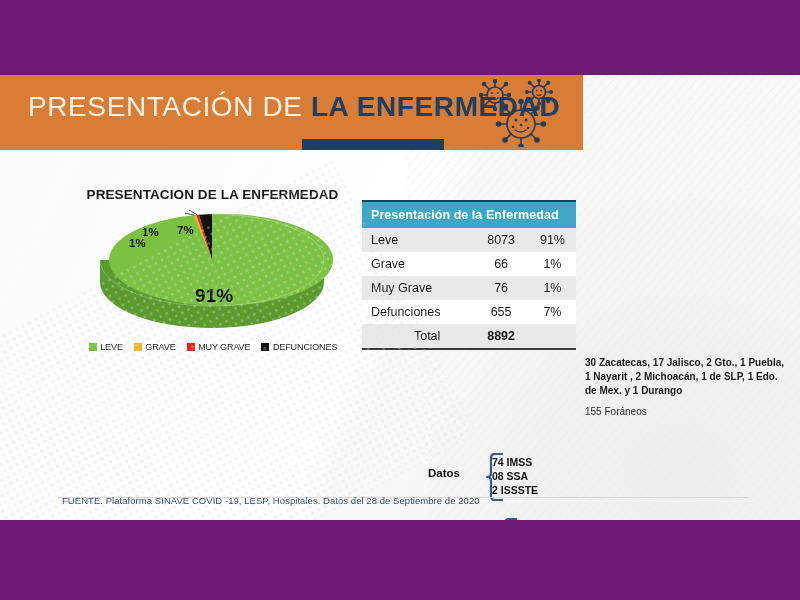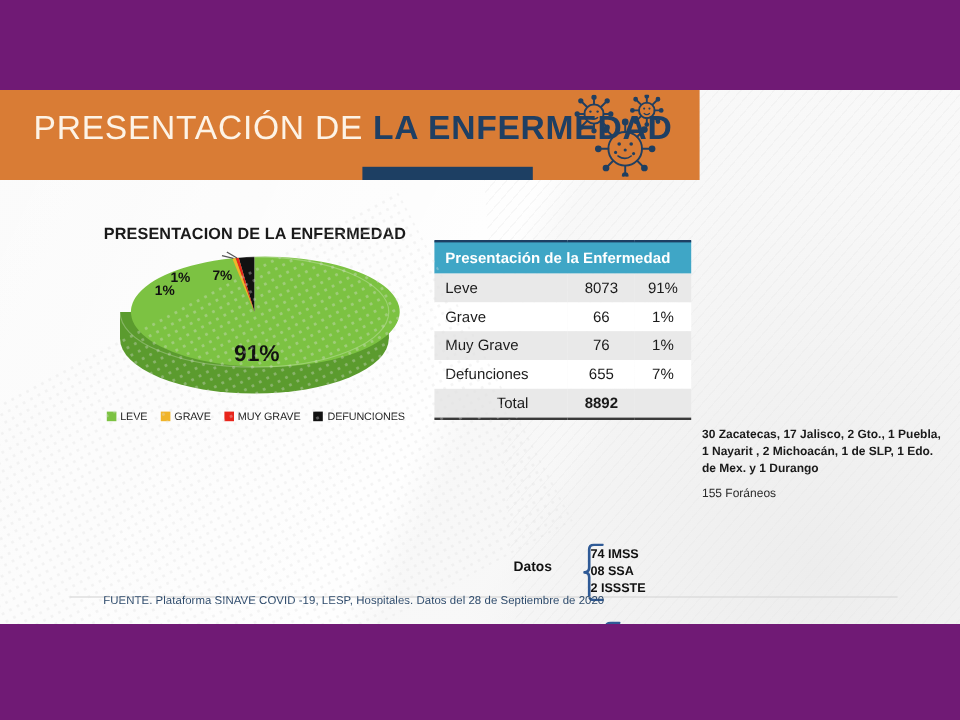--- a/index.html
+++ b/index.html
@@ -120,21 +120,21 @@
   #graves-group .brace-label{left:0;top:14px;}
   #graves-group .brace-svg{left:58px;top:0;}
   #graves-group .brace-lines{left:64px;top:3px;}
   #muygraves-group{left:428px;top:443px;width:170px;height:48px;}
   #muygraves-group .brace-svg{left:72px;top:0;}
 
   
   #footer-rule{position:absolute;left:58px;top:422px;width:690px;height:1px;background:#d8d8d8;}
   #footer-text{
     position:absolute;left:62px;top:420px;
-    font-size:9.5px;color:#2d4a6b;letter-spacing:.05px;margin-left:24px;
+    font-size:9.5px;color:#2d4a6b;letter-spacing:.05px;
   }
 </style>
 </head>
 <body>
 
 <div id="stage">
 
   <div id="slide">
 
     <div id="header">

